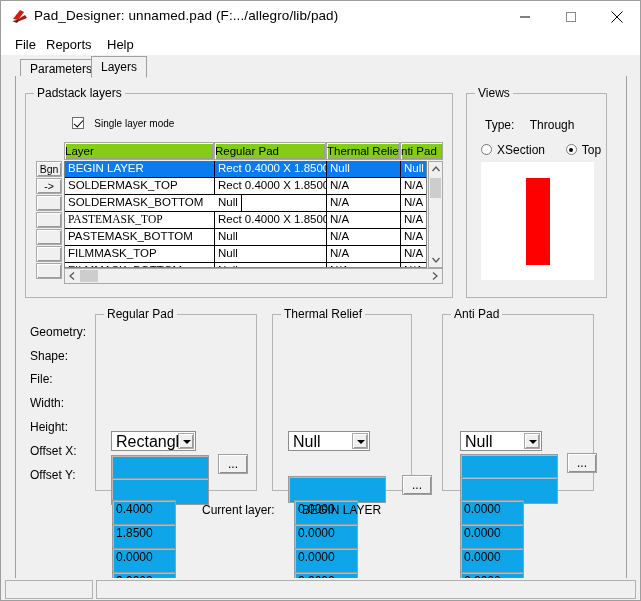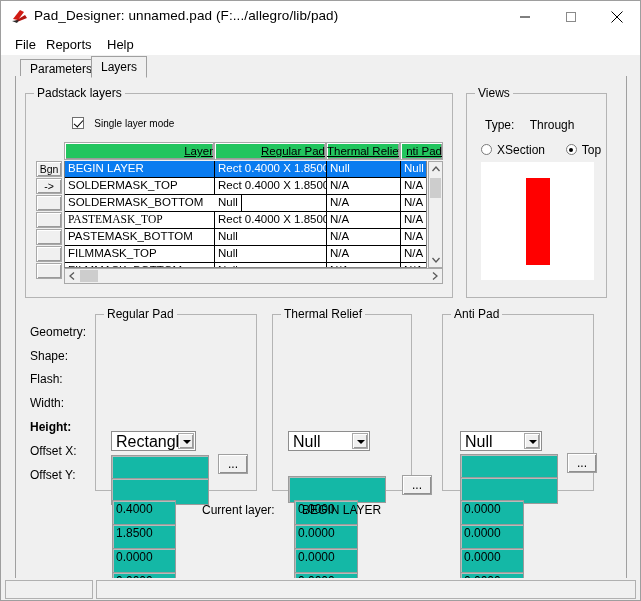--- a/index.html
+++ b/index.html
@@ -59,24 +59,24 @@
   
   .tablewrap{position:absolute;left:10px;top:48px;width:407px;height:143px;}
   .rowbtn-col{position:absolute;left:0;top:0;width:28px;}
   .rowbtn{width:26px;height:16px;margin-bottom:1px;background:#f0f0f0;border:1px solid #a8a8a8;
           box-shadow:inset 1px 1px 0 #ffffff, inset -1px -1px 0 #9a9a9a;
           font-size:10.5px;line-height:14px;text-align:center;box-sizing:border-box;cursor:default;color:#000;}
   .hdrspacer{height:19px;}
 
   .gridarea{position:absolute;left:28px;top:0;width:379px;height:143px;}
   .colhdr{position:absolute;left:0;top:0;height:18px;width:379px;}
-  .hcell{position:absolute;top:0;height:18px;line-height:16px;text-align:right;font-size:11.5px;
-         background:#22c55e;border:1px solid #a8a8a8;box-sizing:border-box;
+  .hcell{position:absolute;top:0;height:18px;line-height:16px;text-align:left;font-size:11.5px;
+         background:#84cc16;border:1px solid #a8a8a8;box-sizing:border-box;
          box-shadow:inset 1px 1px 0 #ffffff, inset -1px -1px 0 #9a9a9a;
-         overflow:hidden;white-space:nowrap;cursor:default;text-decoration:underline;}
+         overflow:hidden;white-space:nowrap;cursor:default;}
 
   .gridbody{position:absolute;left:0;top:19px;width:363px;height:107px;background:#fff;border:1px solid #828282;border-top:none;box-sizing:border-box;overflow:hidden;}
   .grow{position:relative;height:17px;width:100%;border-bottom:1px solid #000;box-sizing:border-box;white-space:nowrap;}
   .grow.sel{background:#0a7cf0;color:#fff;}
   .gcell{position:absolute;top:0;height:16px;line-height:15px;font-size:11.5px;padding-left:3px;box-sizing:border-box;
          overflow:hidden;white-space:nowrap;border-right:1px solid #000;}
   .gcell.last{border-right:none;}
 
   
   .vsb{position:absolute;right:0px;top:19px;width:15px;height:107px;background:#f0f0f0;border:1px solid #a8a8a8;box-sizing:border-box;}
@@ -108,31 +108,31 @@
   
   #grp-regular{left:79px;top:238px;width:162px;height:177px;}
   #grp-thermal{left:256px;top:238px;width:140px;height:177px;}
   #grp-anti{left:426px;top:238px;width:152px;height:177px;}
 
   .flabel{position:absolute;left:14px;font-size:12px;white-space:nowrap;color:#000;}
   #lbl-geometry{top:249px;}
   #lbl-shape{top:273px;}
   #lbl-flash{top:296px;}
   #lbl-width{top:320px;}
-  #lbl-height{top:344px;font-weight:bold;}
+  #lbl-height{top:344px;}
   #lbl-offsetx{top:368px;}
   #lbl-offsety{top:392px;}
 
   .combo{position:absolute;height:20px;background:#fff;border:1px solid #8d8d8d;box-sizing:border-box;cursor:default;}
   .combo .ctext{position:absolute;left:4px;top:1px;font-size:16px;line-height:17px;white-space:nowrap;}
   .combo .carrow{position:absolute;right:1px;top:1px;width:16px;height:16px;background:#f0f0f0;border:1px solid #a8a8a8;
                  box-shadow:inset 1px 1px 0 #ffffff, inset -1px -1px 0 #9a9a9a;box-sizing:border-box;}
   .combo .carrow:after{content:"";position:absolute;left:4px;top:6px;border-left:4px solid transparent;border-right:4px solid transparent;border-top:4px solid #000;}
 
-  .tbox{position:absolute;height:27px;background:#14b8a6;border:1px solid #9b9b9b;box-sizing:border-box;
+  .tbox{position:absolute;height:27px;background:#0ea5e9;border:1px solid #9b9b9b;box-sizing:border-box;
         box-shadow:inset 1px 1px 0 #b9b9b9;}
   .tbox span{position:absolute;left:3px;top:0px;font-size:12px;line-height:17px;white-space:nowrap;}
   .dotbtn{position:absolute;width:30px;height:20px;background:#f0f0f0;border:1px solid #a0a0a0;
           box-shadow:inset 1px 1px 0 #ffffff, inset -1px -1px 0 #8f8f8f;
           font-size:12px;line-height:18px;text-align:center;box-sizing:border-box;cursor:default;}
 
   
   .curlayer{position:absolute;left:186px;top:427px;font-size:12px;white-space:nowrap;}
   .curlayer .clv{margin-left:24px;}
 
@@ -310,21 +310,21 @@
           <span><span class="radio on"></span><span class="rlabel">Top</span></span>
         </div>
 
         <div class="preview">
           <div class="padshape" id="pad-shape" style="left: 45px; top: 16px; width: 24px; height: 87px; background: rgb(255, 0, 0);"></div>
         </div>
       </div>
 
       <div class="flabel" id="lbl-geometry">Geometry:</div>
       <div class="flabel" id="lbl-shape">Shape:</div>
-      <div class="flabel" id="lbl-flash">Flash:</div>
+      <div class="flabel" id="lbl-flash">File:</div>
       <div class="flabel" id="lbl-width">Width:</div>
       <div class="flabel" id="lbl-height">Height:</div>
       <div class="flabel" id="lbl-offsetx">Offset X:</div>
       <div class="flabel" id="lbl-offsety">Offset Y:</div>
 
       <div class="group" id="grp-regular">
         <span class="glabel">Regular Pad</span>
       </div>
       <div class="combo" style="left:95px;top:355px;width:85px;">
         <span class="ctext">Rectangle</span>

